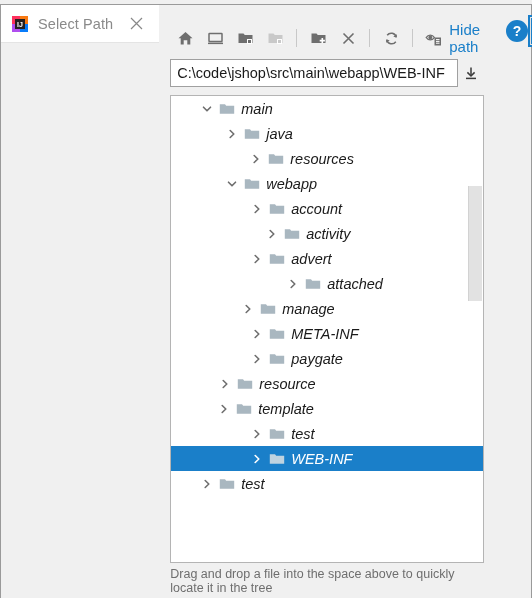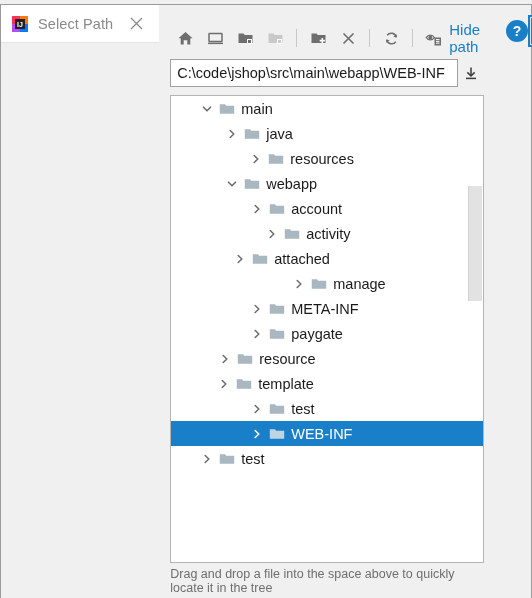--- a/index.html
+++ b/index.html
@@ -141,20 +141,21 @@
     left: 0; top: 0; right: 0; bottom: 0;
     overflow: hidden;
   }
   .tree-row {
     height: 25px;
     display: flex;
     align-items: center;
     font-size: 14.5px;
     color: #1a1a1a;
     white-space: nowrap;
+    font-style: italic;
   }
   .tree-row.selected {
     background: #1a7fc9;
     color: #ffffff;
   }
   .twisty {
     width: 22px;
     height: 25px;
     display: flex;
     align-items: center;
@@ -427,34 +428,47 @@
                 <path d="M3.2 1.5 L6.8 5 L3.2 8.5" stroke="currentColor" stroke-width="1.6" fill="none" stroke-linecap="round" stroke-linejoin="round"></path>
               </svg>
             </div>
             <div class="folder-ico">
               <svg width="16" height="14" viewBox="0 0 16 14">
                 <path d="M0.8 2.2 H6 L7.2 3.8 H15.2 V11.8 H0.8 Z" fill="#a9b7c0"></path>
               </svg>
             </div>
             <span class="node-label">activity</span>
           </div>
-          <div class="tree-row" style="padding-left: 58px;">
+          <div class="tree-row" style="padding-left: 75px;">
+            <div class="twisty" style="color: rgb(110, 110, 110);">
+              <svg width="10" height="10" viewBox="0 0 10 10">
+                <path d="M3.2 1.5 L6.8 5 L3.2 8.5" stroke="currentColor" stroke-width="1.6" fill="none" stroke-linecap="round" stroke-linejoin="round"></path>
+              </svg>
+            </div>
+            <div class="folder-ico">
+              <svg width="16" height="14" viewBox="0 0 16 14">
+                <path d="M0.8 2.2 H6 L7.2 3.8 H15.2 V11.8 H0.8 Z" fill="#a9b7c0"></path>
+              </svg>
+            </div>
+            <span class="node-label">advert</span>
+          </div>
+          <div class="tree-row" style="padding-left: 111px;">
             <div class="twisty" style="color: rgb(110, 110, 110);">
               <svg width="10" height="10" viewBox="0 0 10 10">
                 <path d="M3.2 1.5 L6.8 5 L3.2 8.5" stroke="currentColor" stroke-width="1.6" fill="none" stroke-linecap="round" stroke-linejoin="round"></path>
               </svg>
             </div>
             <div class="folder-ico">
               <svg width="16" height="14" viewBox="0 0 16 14">
                 <path d="M0.8 2.2 H6 L7.2 3.8 H15.2 V11.8 H0.8 Z" fill="#a9b7c0"></path>
               </svg>
             </div>
             <span class="node-label">attached</span>
           </div>
-          <div class="tree-row" style="padding-left: 117px;">
+          <div class="tree-row" style="padding-left: 66px;">
             <div class="twisty" style="color: rgb(110, 110, 110);">
               <svg width="10" height="10" viewBox="0 0 10 10">
                 <path d="M3.2 1.5 L6.8 5 L3.2 8.5" stroke="currentColor" stroke-width="1.6" fill="none" stroke-linecap="round" stroke-linejoin="round"></path>
               </svg>
             </div>
             <div class="folder-ico">
               <svg width="16" height="14" viewBox="0 0 16 14">
                 <path d="M0.8 2.2 H6 L7.2 3.8 H15.2 V11.8 H0.8 Z" fill="#a9b7c0"></path>
               </svg>
             </div>

